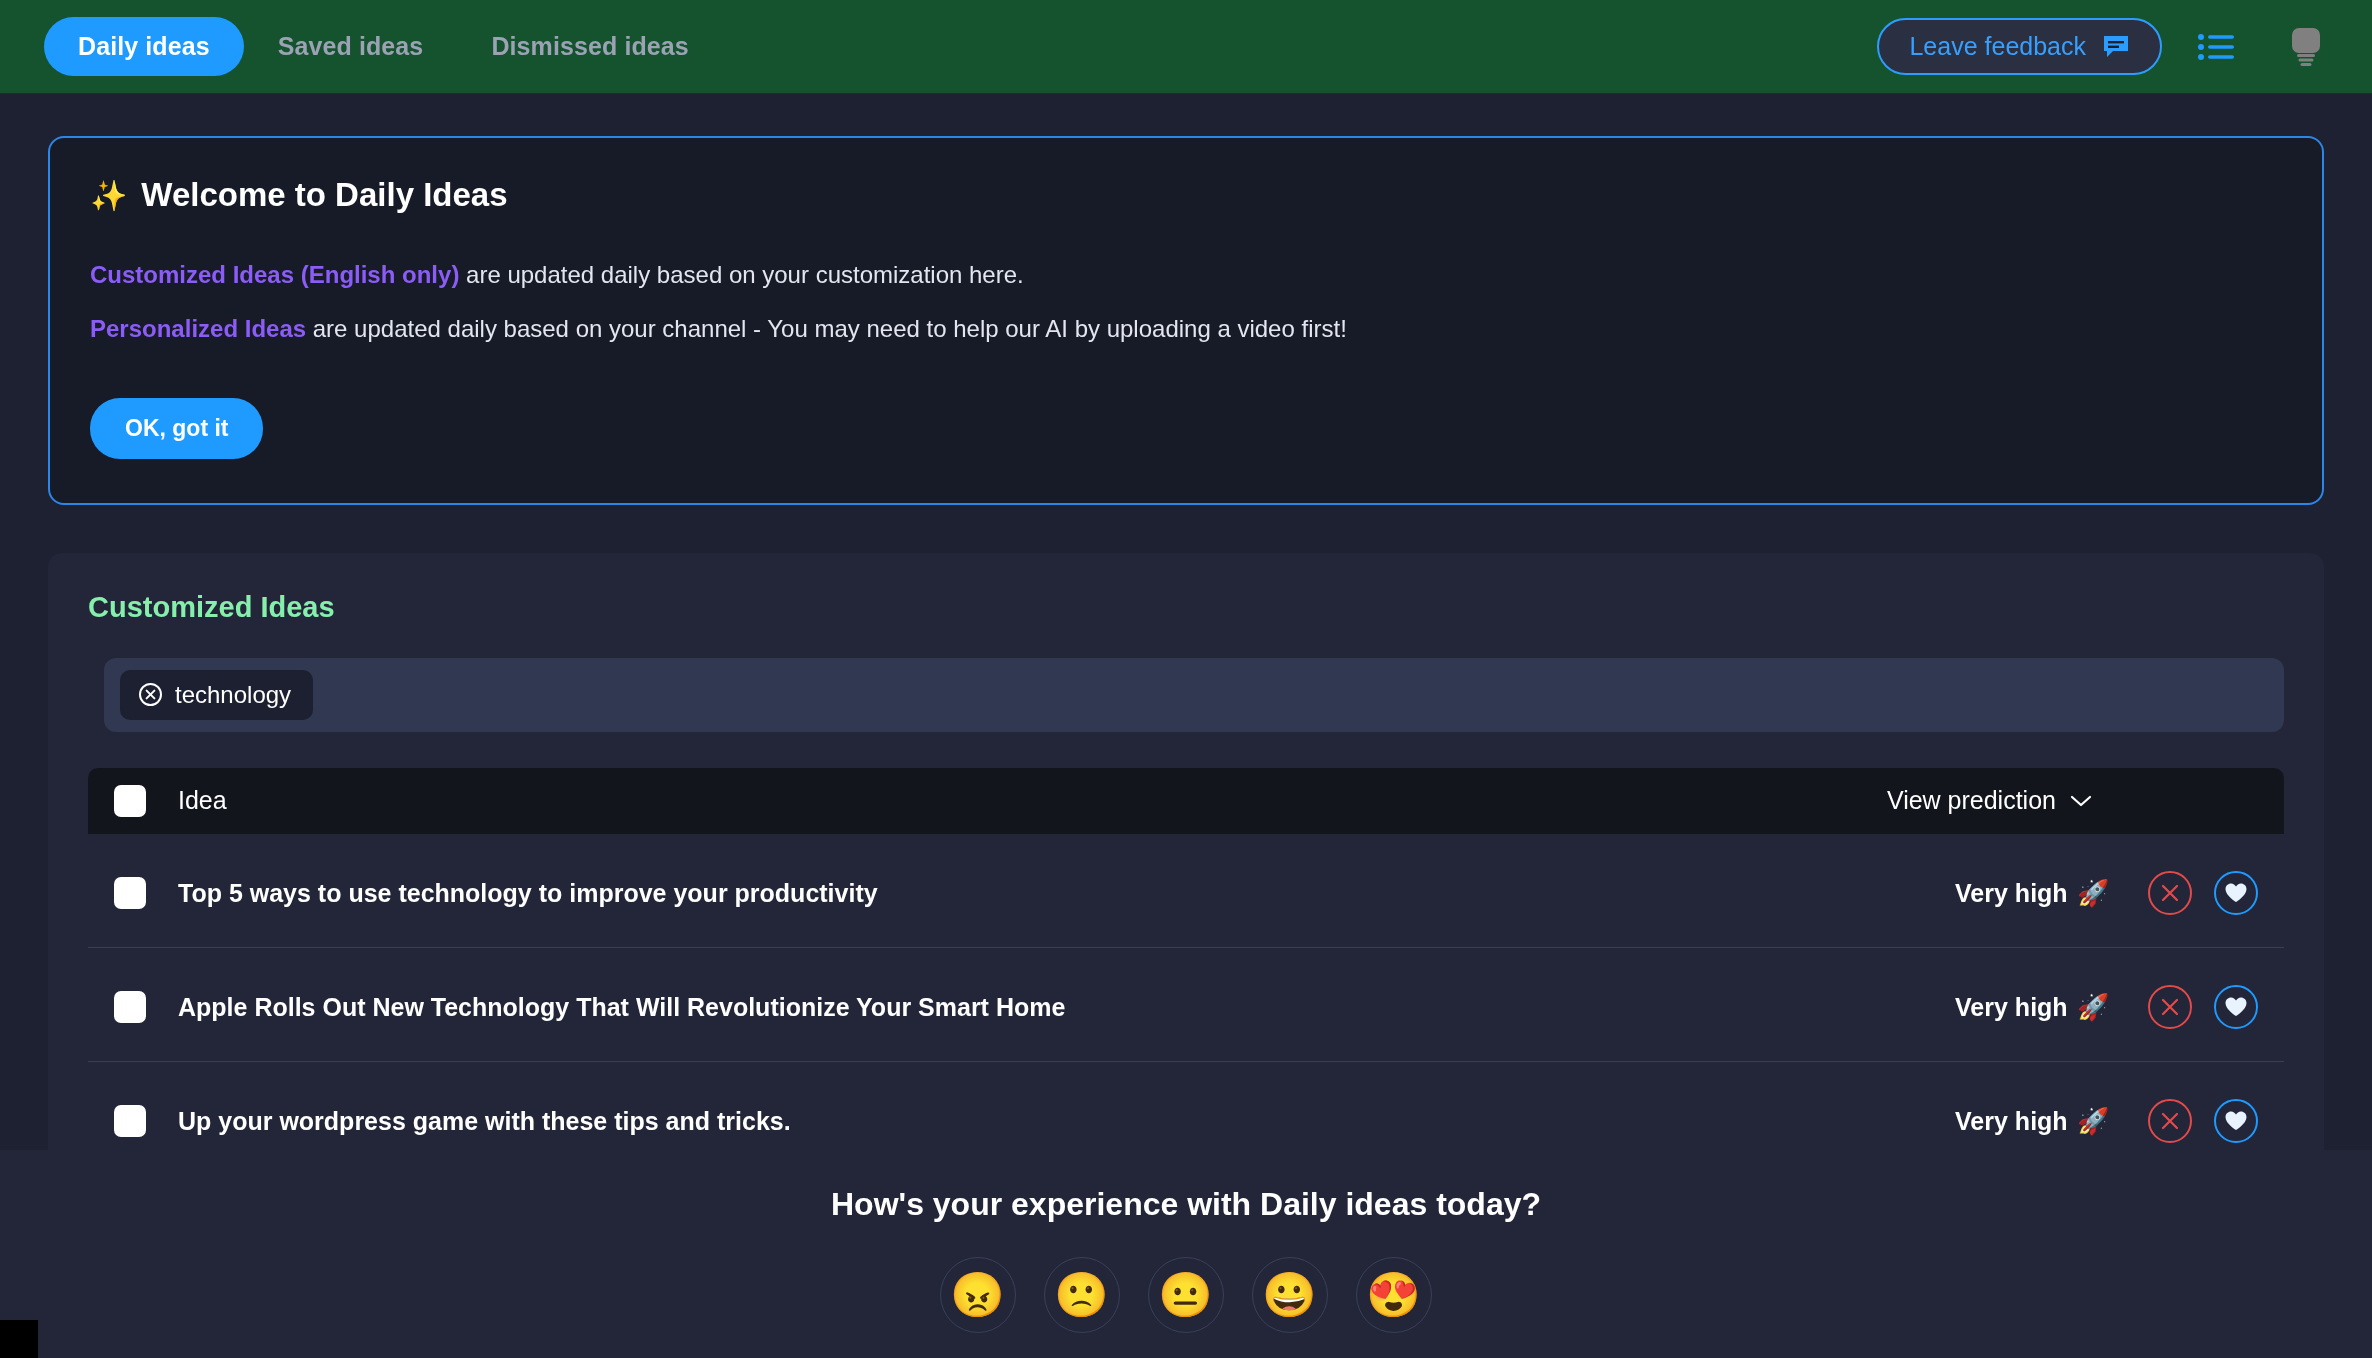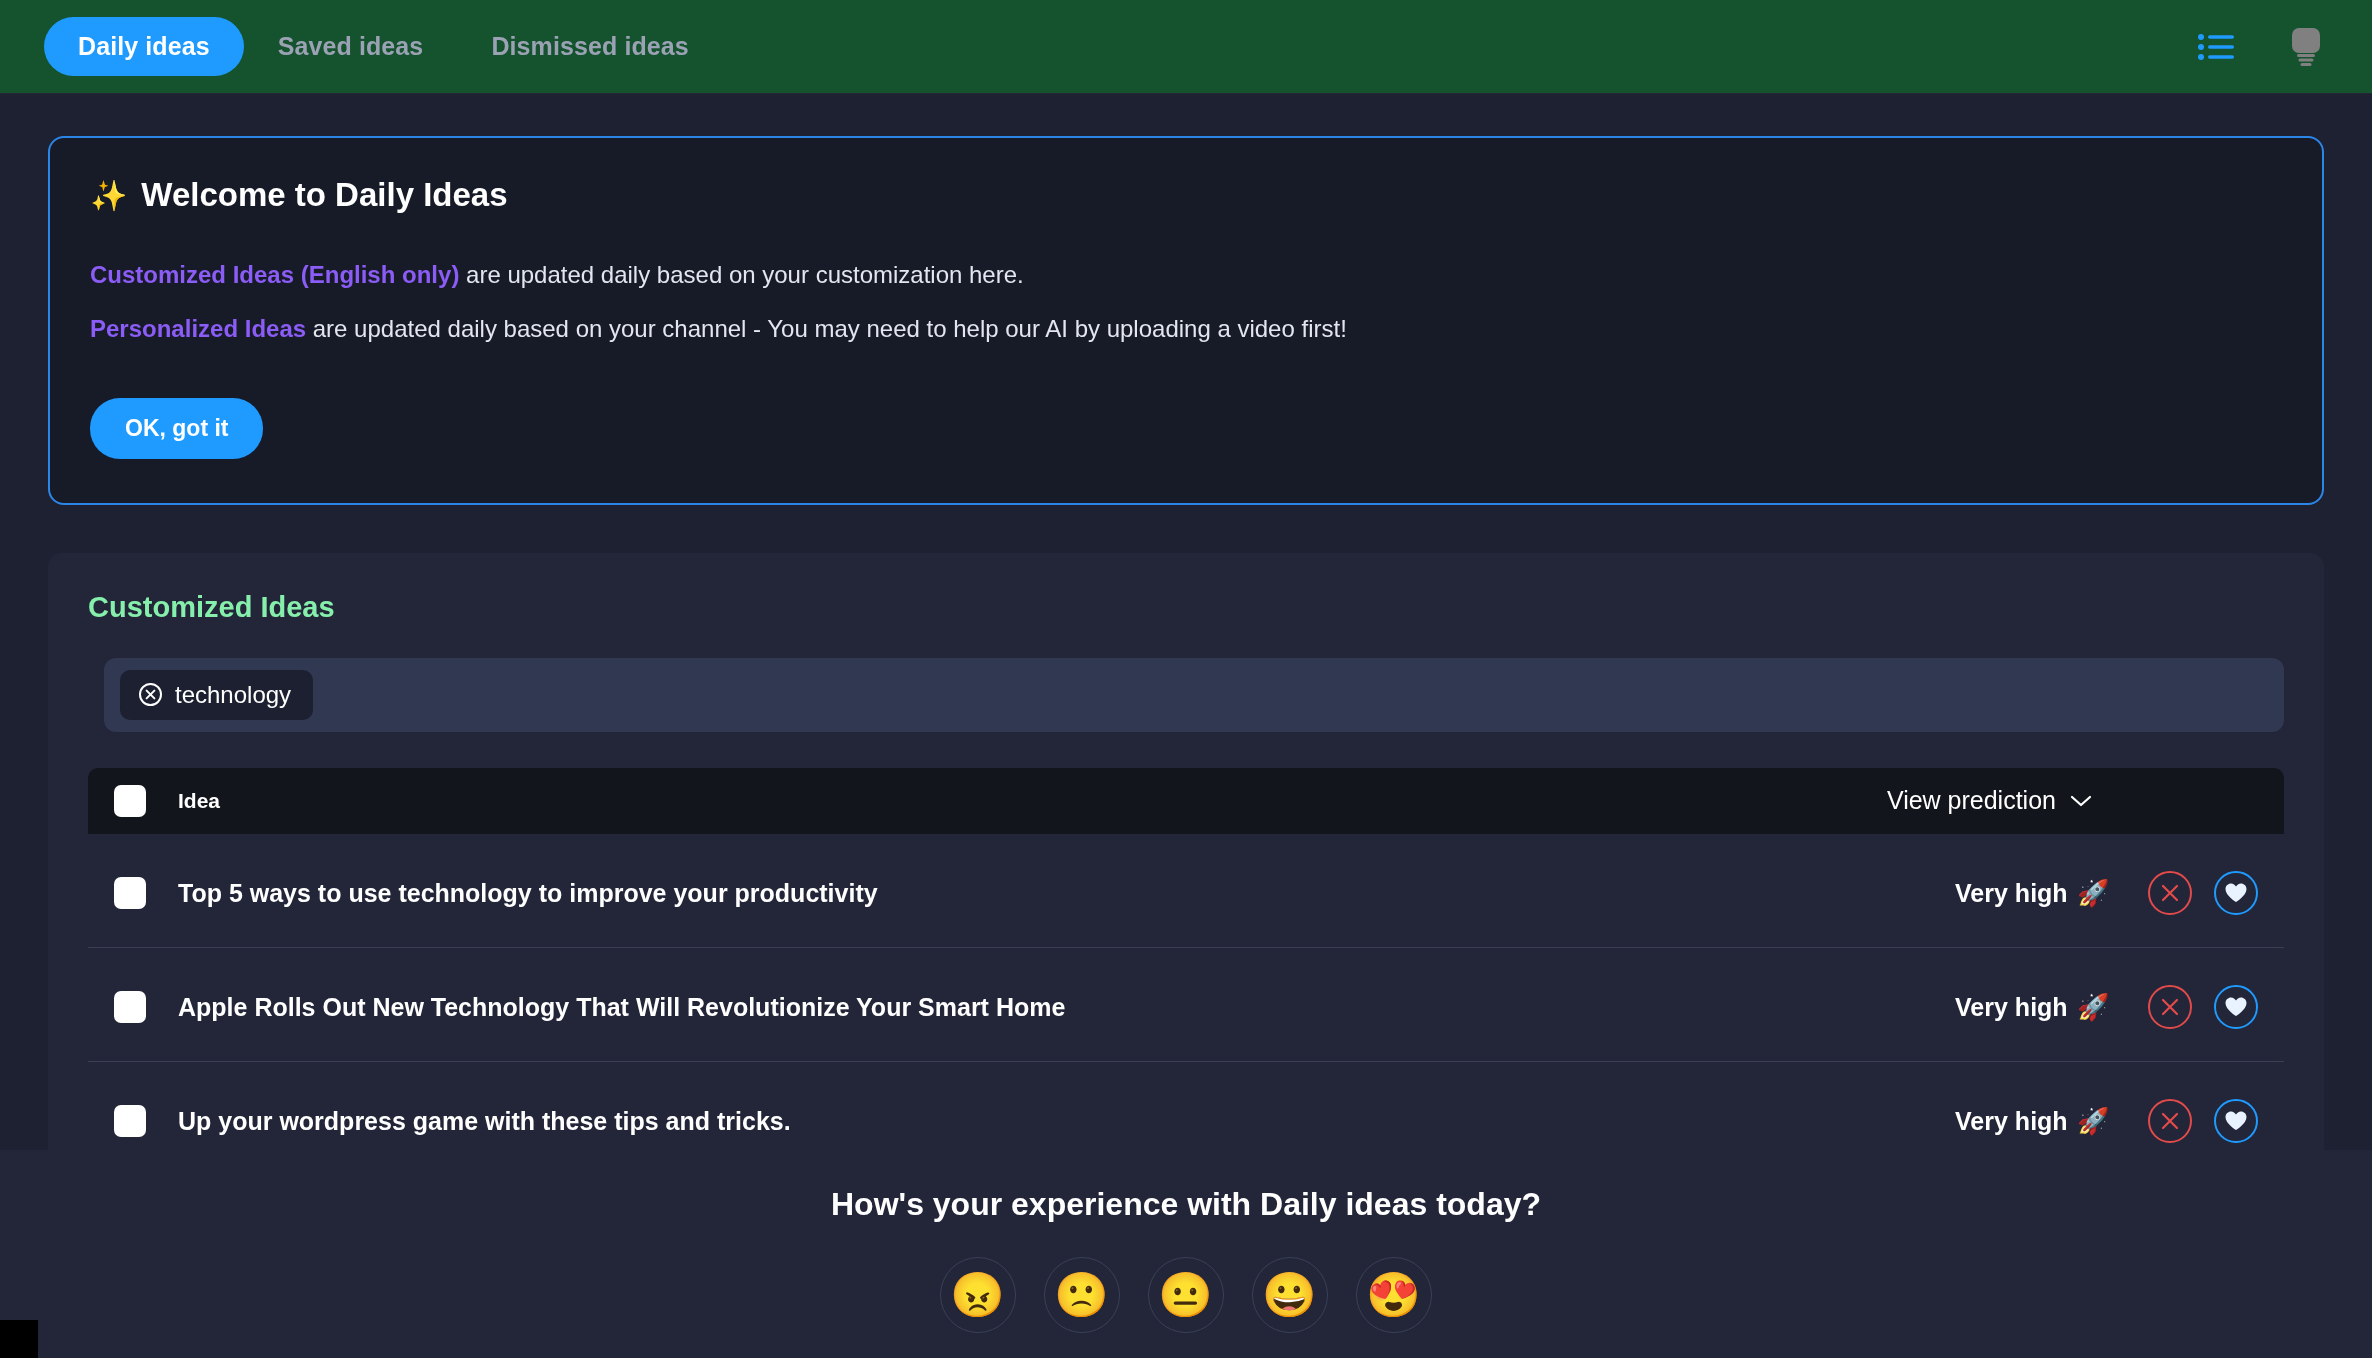--- a/index.html
+++ b/index.html
@@ -186,22 +186,22 @@
     padding: 0 26px 0 26px;
   }
   .cb {
     width: 32px; height: 32px;
     background: #ffffff;
     border-radius: 7px;
     flex: none;
     cursor: pointer;
   }
   .th-idea {
-    font-size: 21px;
-    font-weight: bold;
+    font-size: 25px;
+    font-weight: normal;
     color: #ffffff;
     margin-left: 32px;
   }
   .th-right {
     margin-left: auto;
     display: flex;
     align-items: center;
     gap: 14px;
     margin-right: 166px;
     cursor: pointer;
@@ -298,20 +298,30 @@
 <body>
 
 <div class="topbar">
   <div class="tabs">
     <div class="tab active">Daily ideas</div>
     <div class="tab">Saved ideas</div>
     <div class="tab">Dismissed ideas</div>
   </div>
 
   <div class="topbar-right">
+    <div class="feedback-btn">
+      <span>Leave feedback</span>
+      <span>
+        <svg class="chat-icon" viewBox="0 0 28 26" fill="none">
+          <path d="M2 2 H26 V17 H11 L5 23 V17 H2 Z" fill="#2c9dff"></path>
+          <rect x="6" y="7" width="16" height="2.4" fill="#1a2030"></rect>
+          <rect x="6" y="11.6" width="11" height="2.4" fill="#1a2030"></rect>
+        </svg>
+      </span>
+    </div>
 
     <div class="icon-btn">
       <span>
         <svg class="list-icon" viewBox="0 0 36 30" fill="none">
           <circle cx="3" cy="5" r="3" fill="#1f9bff"></circle>
           <rect x="10" y="3.2" width="26" height="3.6" rx="1.8" fill="#1f9bff"></rect>
           <circle cx="3" cy="15" r="3" fill="#1f9bff"></circle>
           <rect x="10" y="13.2" width="26" height="3.6" rx="1.8" fill="#1f9bff"></rect>
           <circle cx="3" cy="25" r="3" fill="#1f9bff"></circle>
           <rect x="10" y="23.2" width="26" height="3.6" rx="1.8" fill="#1f9bff"></rect>

